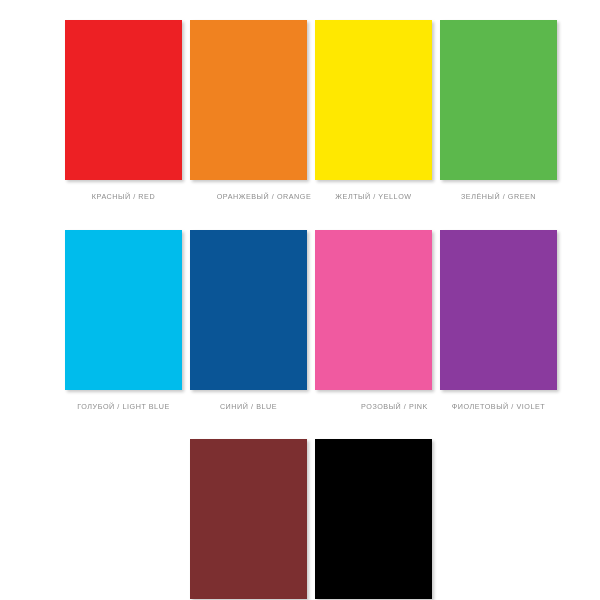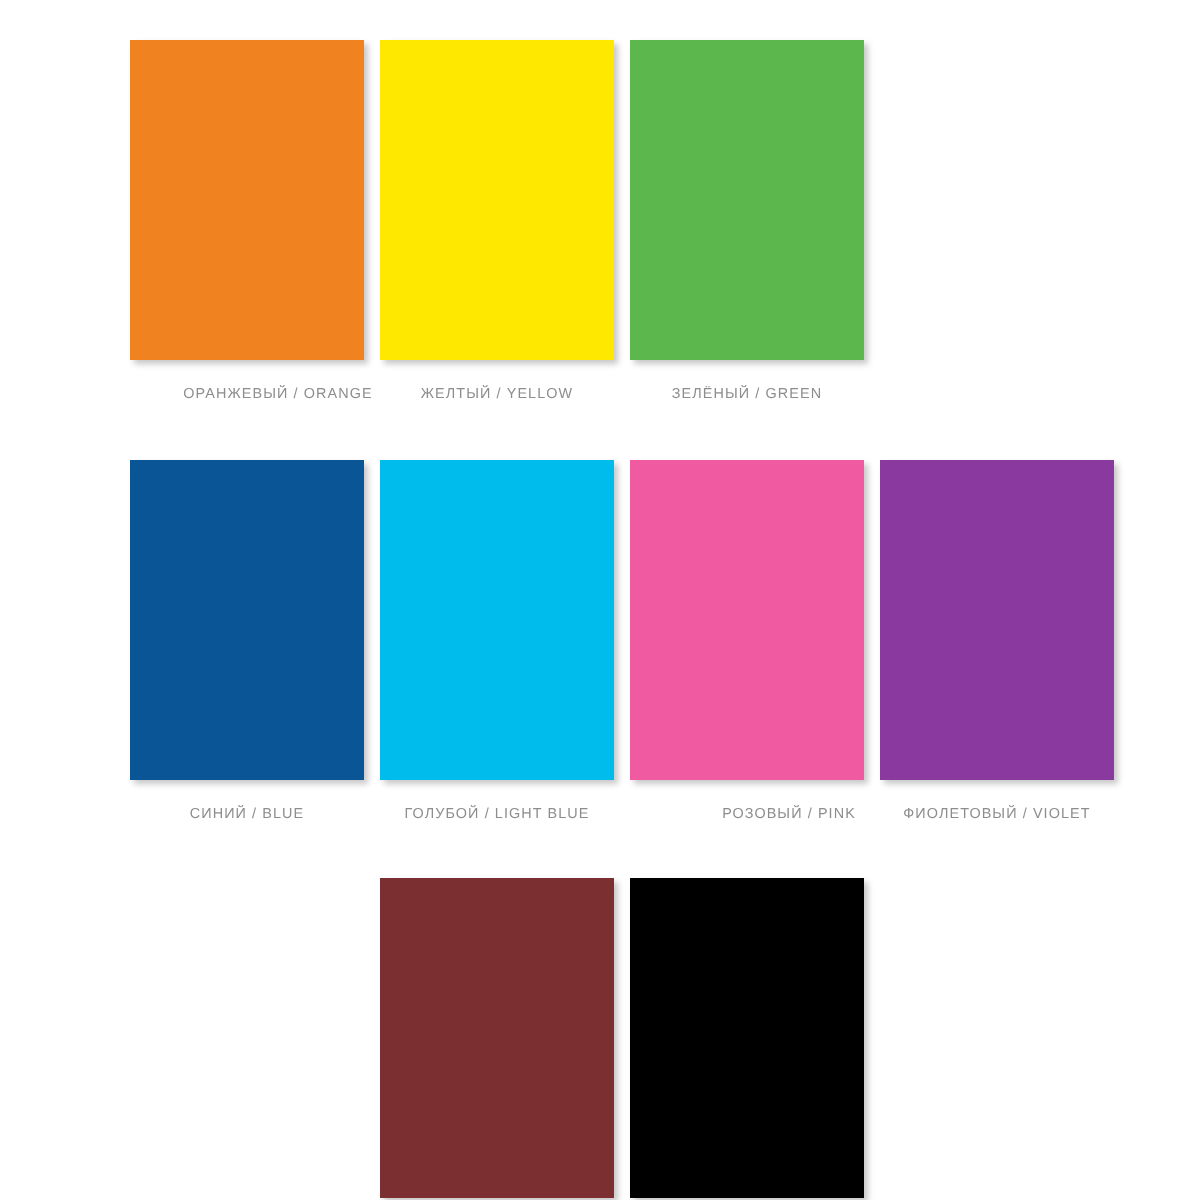--- a/index.html
+++ b/index.html
@@ -65,41 +65,45 @@
     text-transform: uppercase;
   }
 </style>
 </head>
 <body style="background-color: rgb(255, 255, 255);">
 
 <div class="chart">
 
   <div class="swatch-row">
     <div class="cell">
+      <div class="chip" style="background-color: rgb(237, 32, 36);"></div>
+      <div class="chip-label" style="color: rgb(141, 141, 141);">КРАСНЫЙ / RED</div>
+    </div>
+    <div class="cell">
       <div class="chip" style="background-color: rgb(240, 130, 32);"></div>
       <div class="chip-label" style="color: rgb(141, 141, 141); margin-left: 31px;">ОРАНЖЕВЫЙ / ORANGE</div>
     </div>
     <div class="cell">
       <div class="chip" style="background-color: rgb(255, 232, 0);"></div>
       <div class="chip-label" style="color: rgb(141, 141, 141); text-align: right;">ЖЕЛТЫЙ / YELLOW</div>
     </div>
     <div class="cell">
       <div class="chip" style="background-color: rgb(92, 184, 76);"></div>
       <div class="chip-label" style="color: rgb(141, 141, 141); text-align: right;">ЗЕЛЁНЫЙ / GREEN</div>
     </div>
   </div>
 
   <div class="swatch-row">
     <div class="cell">
+      <div class="chip" style="background-color: rgb(0, 188, 236);"></div>
+      <div class="chip-label" style="color: rgb(141, 141, 141);">ГОЛУБОЙ / LIGHT BLUE</div>
+    </div>
+    <div class="cell">
       <div class="chip" style="background-color: rgb(10, 85, 150);"></div>
       <div class="chip-label" style="color: rgb(141, 141, 141);">СИНИЙ / BLUE</div>
-    </div>
-    <div class="cell">
-      <div class="chip" style="background-color: rgb(0, 188, 236);"></div>
-      <div class="chip-label" style="color: rgb(141, 141, 141);">ГОЛУБОЙ / LIGHT BLUE</div>
     </div>
     <div class="cell">
       <div class="chip" style="background-color: rgb(240, 90, 160);"></div>
       <div class="chip-label" style="color: rgb(141, 141, 141); padding-left: 42px;">РОЗОВЫЙ / PINK</div>
     </div>
     <div class="cell">
       <div class="chip" style="background-color: rgb(138, 58, 158);"></div>
       <div class="chip-label" style="color: rgb(141, 141, 141);">ФИОЛЕТОВЫЙ / VIOLET</div>
     </div>
   </div>

